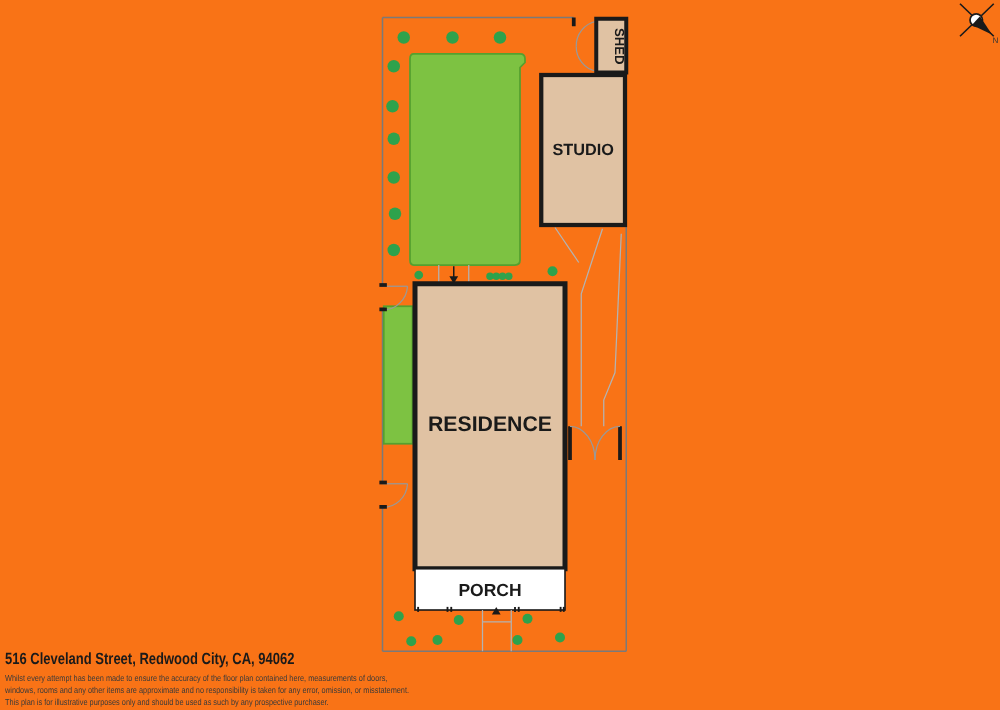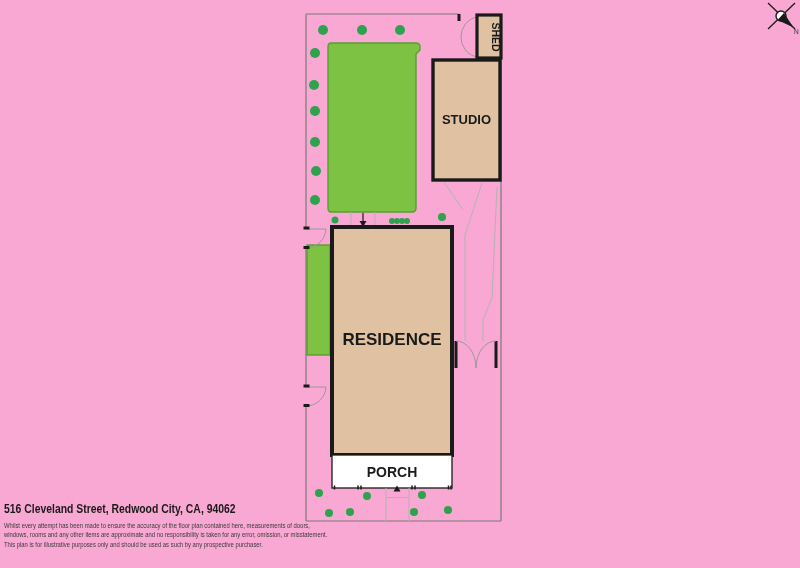--- a/index.html
+++ b/index.html
@@ -1,32 +1,32 @@
 <!DOCTYPE html>
 <html style="--lawn: #7dc242; --lawn-border: #55a02f; --shrub: #2ea24c; --building-fill: #e0c2a3; --wall: #1a1a1a; --boundary: #7a7a7a; --path: #b3b3b3; --text: #1a1a1a;"><head>
 <meta charset="utf-8">
 <style>
   html,body{margin:0;padding:0;background:#fff;}
-  #canvas{position:relative;width:800px;height:568px;background:#f9a8d4;overflow:hidden;
+  #canvas{position:relative;width:800px;height:568px;background:#f97316;overflow:hidden;
           font-family:"Liberation Sans",sans-serif;}
   svg{position:absolute;left:0;top:0;}
   .boundary{stroke:var(--boundary,#7a7a7a);stroke-width:1.2;fill:none;}
   .path{stroke:var(--path,#b3b3b3);stroke-width:1;fill:none;}
   .door{stroke:#999;stroke-width:1;fill:none;}
   .jamb{stroke:var(--wall,#1a1a1a);stroke-width:3;fill:none;}
   .lawn{fill:var(--lawn,#7dc242);stroke:var(--lawn-border,#55a02f);stroke-width:1.4;}
   .shrub{fill:var(--shrub,#2ea24c);}
   .bldg{fill:var(--building-fill,#e0c2a3);stroke:var(--wall,#1a1a1a);}
   .porch{fill:#fff;stroke:var(--wall,#1a1a1a);stroke-width:1.3;}
   .blk{stroke:var(--wall,#1a1a1a);fill:none;}
   .arrow{fill:var(--wall,#1a1a1a);stroke:none;}
   text{fill:var(--text,#1a1a1a);}
   .bldg-label{font-family:"Liberation Sans",sans-serif;font-weight:bold;text-anchor:middle;}
   .compass-n{font-family:"Liberation Sans",sans-serif;font-size:6.5px;fill:#333;}
-  .footer{position:absolute;left:4px;top:501px;width:760px;color:#222;}
+  .footer{position:absolute;left:4px;top:519px;width:760px;color:#222;}
   .address{font-size:13px;font-weight:bold;transform:scaleX(.8);transform-origin:left top;
            white-space:nowrap;margin-bottom:5px;color:#1a1a1a;}
   .disclaimer{font-size:7px;line-height:9.3px;color:#3a3a3a;transform:scaleX(.84);
               transform-origin:left top;white-space:nowrap;}
 </style>
 </head>
 <body>
 
 <div id="canvas">
   <svg width="800" height="568" viewBox="0 0 800 568">

